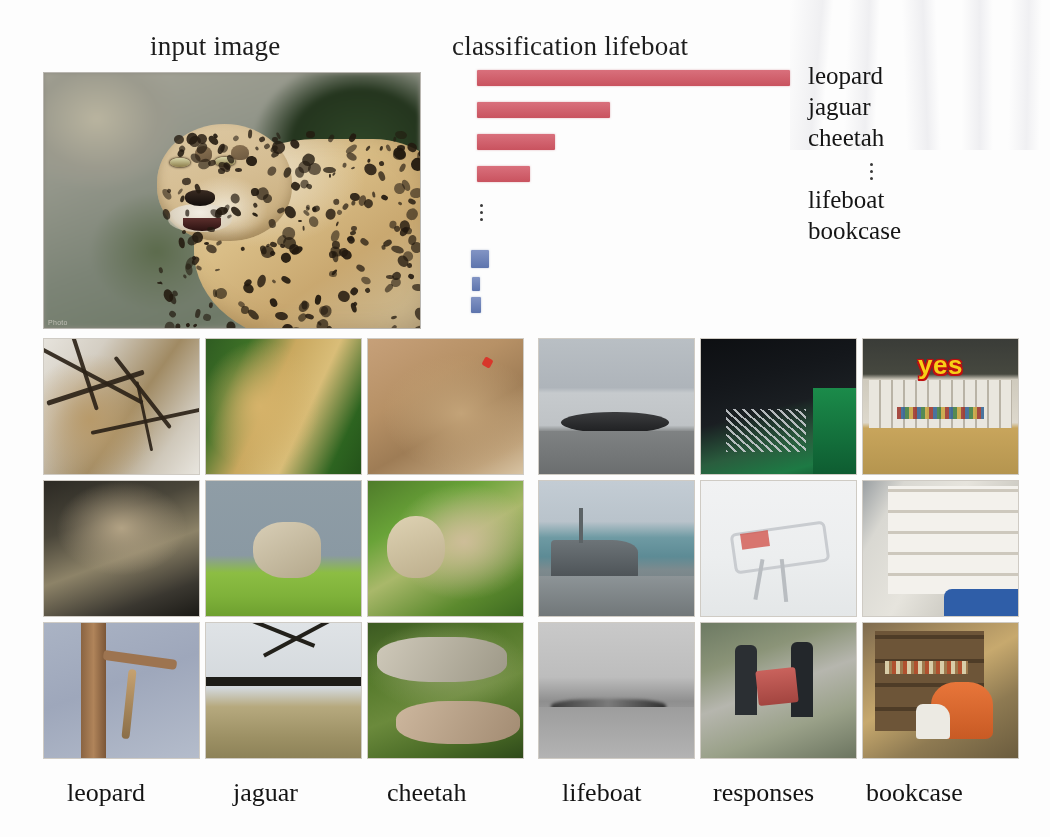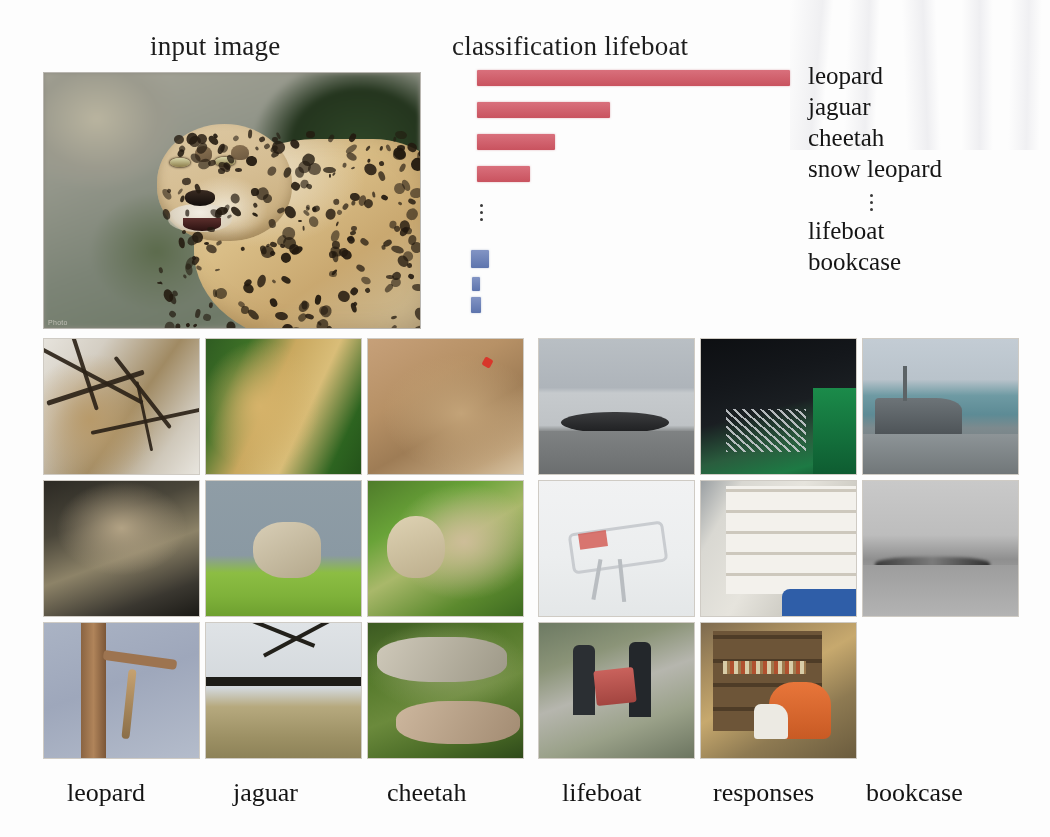--- a/index.html
+++ b/index.html
@@ -457,21 +457,20 @@
 
   <div class="bar blue" style="left:471px;top:250px;width:18px;height:18px;"></div>
   <div class="bar blue" style="left:472px;top:277px;width:8px;height:14px;"></div>
   <div class="bar blue" style="left:471px;top:297px;width:10px;height:16px;"></div>
 </div>
 
 <div class="resp-labels">
   <div class="resp-label">leopard</div>
   <div class="resp-label">jaguar</div>
   <div class="resp-label">cheetah</div>
-  <div class="resp-label">snow leopard</div>
   <div class="resp-gap"></div>
   <div class="resp-dots">
     <b></b>
       <b></b>
       <b></b>
   </div>
   <div class="resp-label">lifeboat</div>
   <div class="resp-label">bookcase</div>
 </div>
 
@@ -517,20 +516,25 @@
 
 <div class="grid" id="grid-right">
   <div class="cell c-r1">
     <div class="shape" style="left:14%;top:54%;width:70%;height:16%;border-radius:50%;background:linear-gradient(#3b3c3e,#1e1f21);"></div>
     <div class="shape" style="left:0;top:68%;width:100%;height:32%;background:linear-gradient(#7f8283,#6b6e6f);"></div>
   </div>
   <div class="cell c-r2">
     <div class="shape" style="right:0;top:36%;width:28%;height:64%;background:linear-gradient(#1b8b4a,#0e5c31);"></div>
     <div class="shape" style="left:16%;top:52%;width:52%;height:32%;background:repeating-linear-gradient(42deg,#cfd2d6 0 2px,rgba(0,0,0,0) 2px 6px);opacity:.85;"></div>
   </div>
+  <div class="cell c-r3">
+    <div class="shape" style="left:4%;top:30%;width:92%;height:36%;background:repeating-linear-gradient(90deg,#e9e6de 0 10px,#b9b3a6 10px 12px),repeating-linear-gradient(0deg,rgba(0,0,0,0) 0 14px,#b1aa9c 14px 16px);"></div>
+    <div class="shape" style="left:22%;top:50%;width:56%;height:9%;background:repeating-linear-gradient(90deg,#9a3027 0 4px,#2e5f92 4px 8px,#3c7a3a 8px 12px,#c9a23a 12px 16px);opacity:.85;"></div>
+    <div class="yes-text">yes</div>
+  </div>
 
   <div class="cell c-r4">
     <div class="shape" style="left:8%;top:44%;width:56%;height:30%;background:linear-gradient(#6d7478,#4a5054);border-radius:4px 30% 6px 4px;"></div>
     <div class="shape" style="left:26%;top:20%;width:4px;height:26%;background:#5c6366;"></div>
     <div class="shape" style="left:0;top:70%;width:100%;height:30%;background:linear-gradient(#8d9497,#717779);"></div>
   </div>
   <div class="cell c-r5">
     <div class="shape" style="left:20%;top:34%;width:58%;height:26%;border:3px solid #c9ccd0;border-radius:6px;transform:rotate(-8deg);"></div>
     <div class="shape" style="left:26%;top:38%;width:18%;height:12%;background:#d2564f;transform:rotate(-8deg);opacity:.8;"></div>
     <div class="shape" style="left:36%;top:58%;width:4px;height:30%;background:#b9bdc1;transform:rotate(10deg);"></div>

